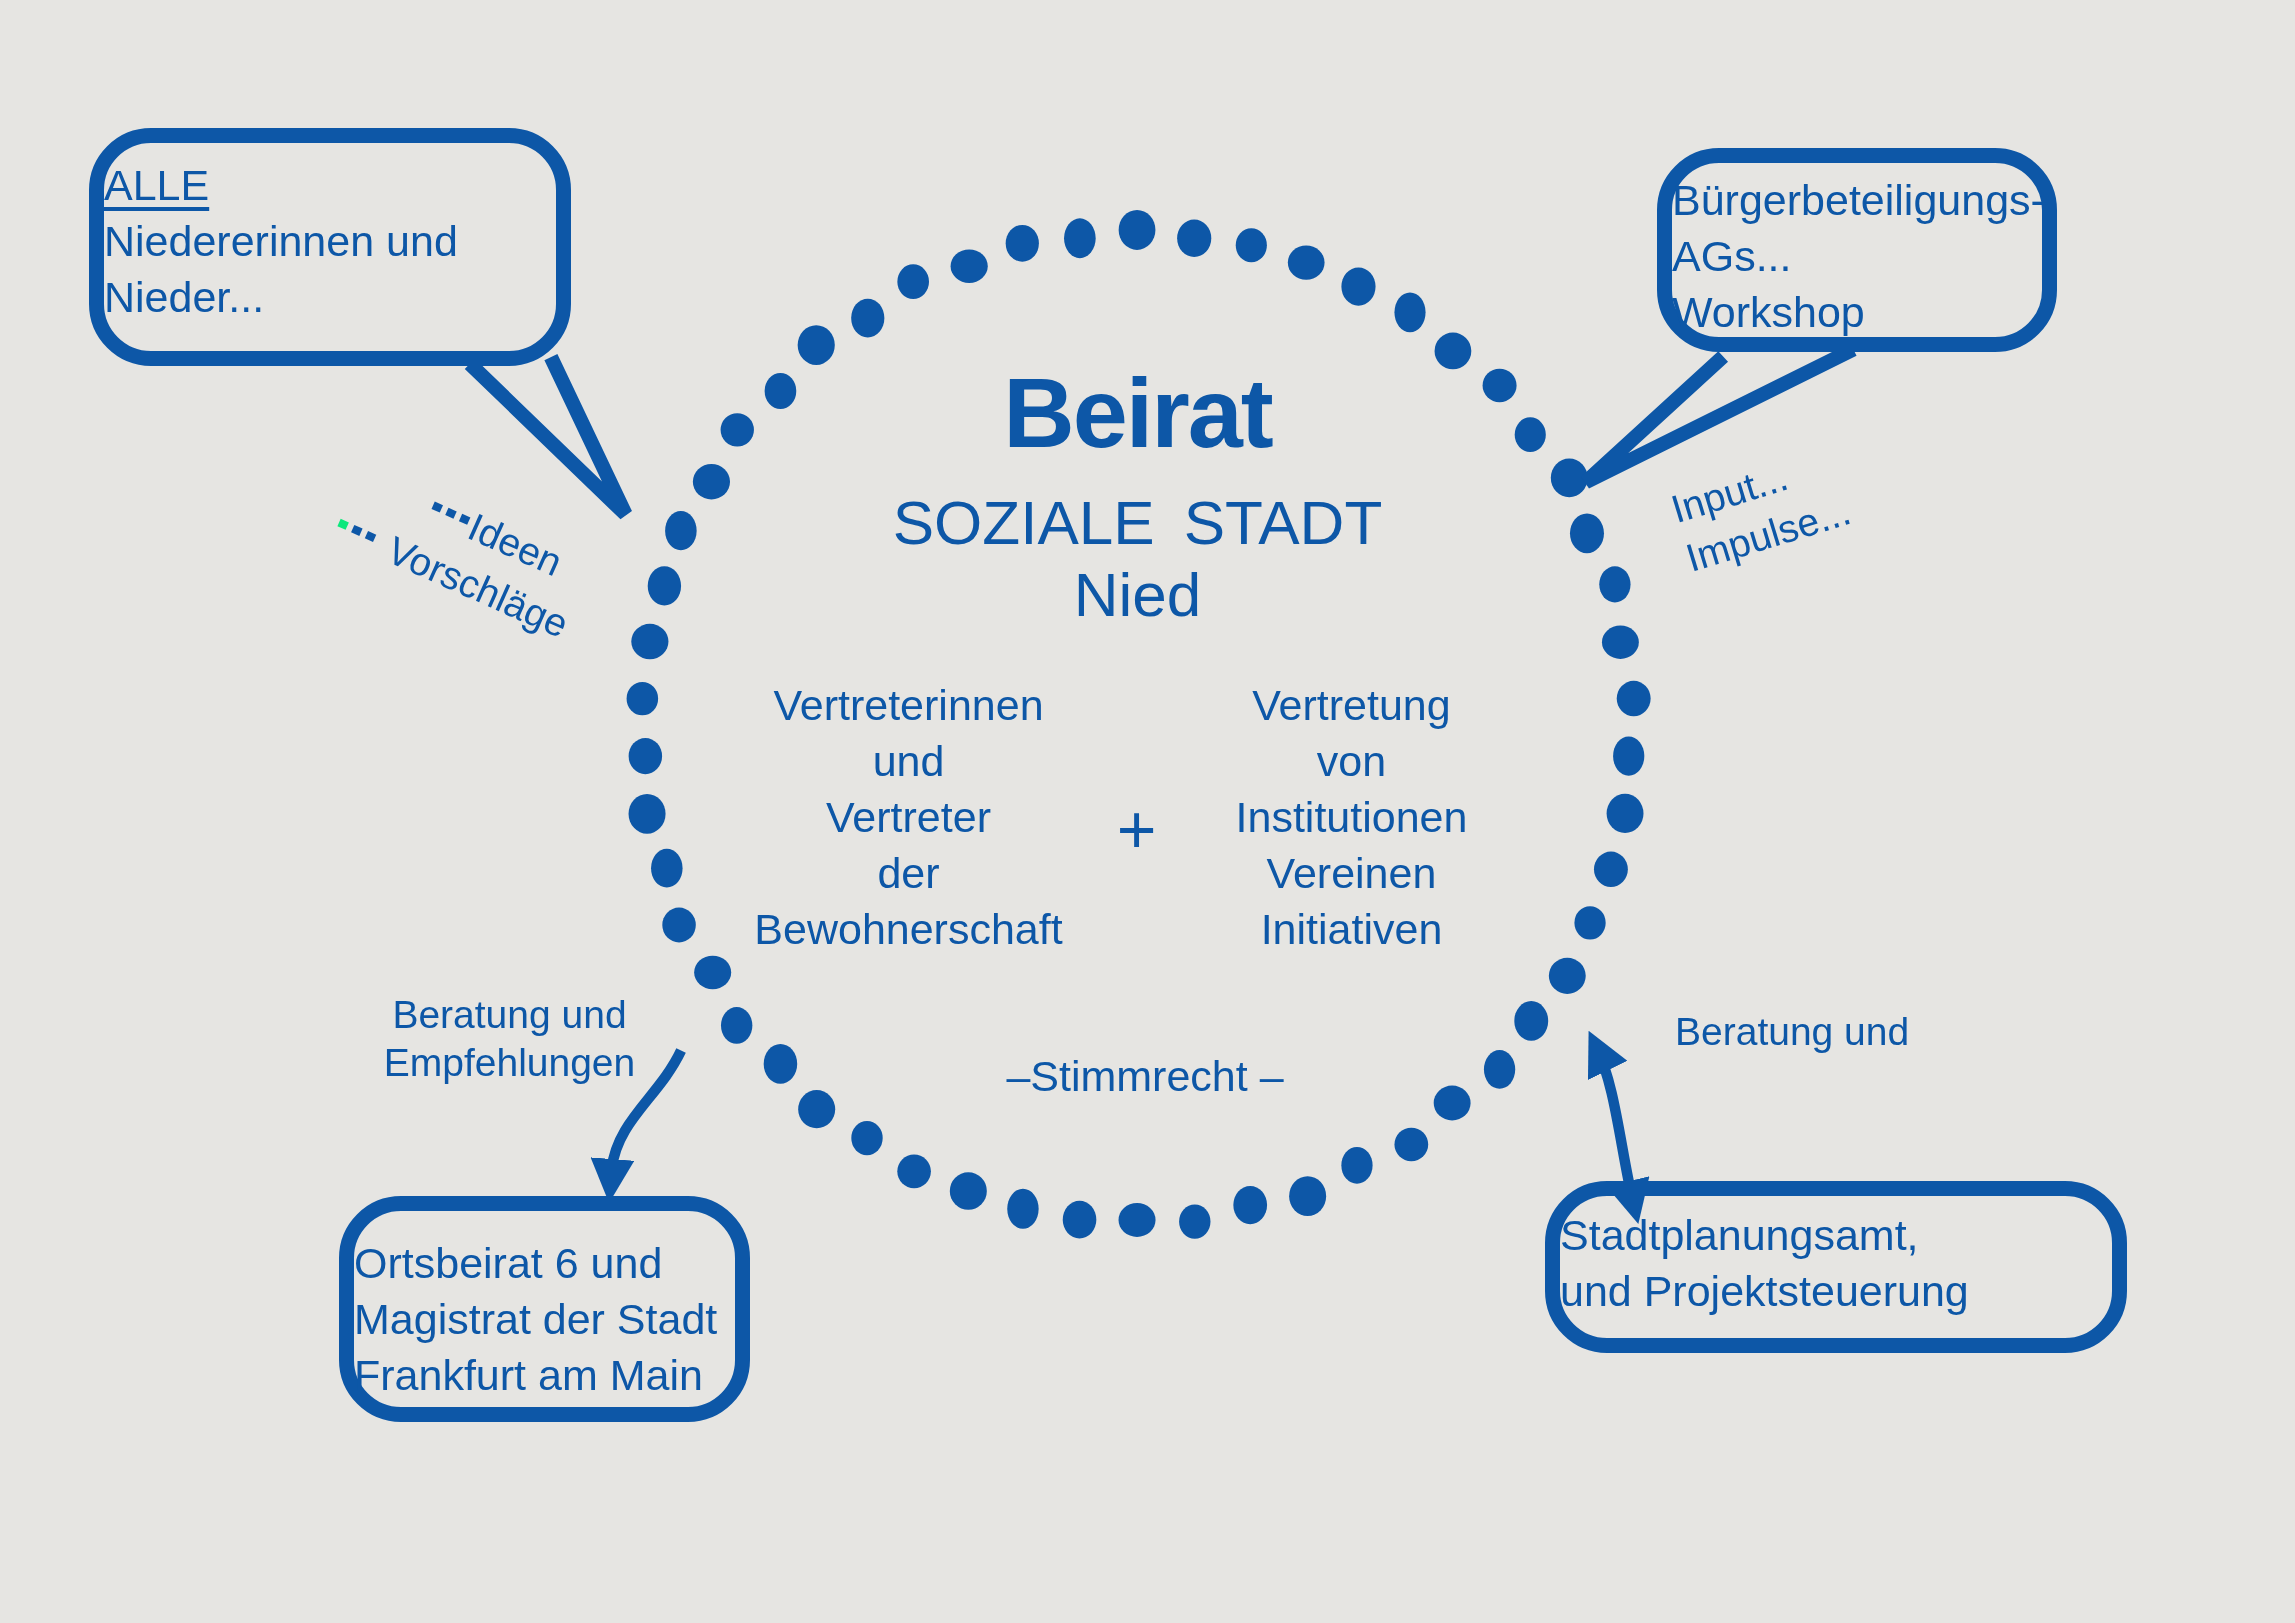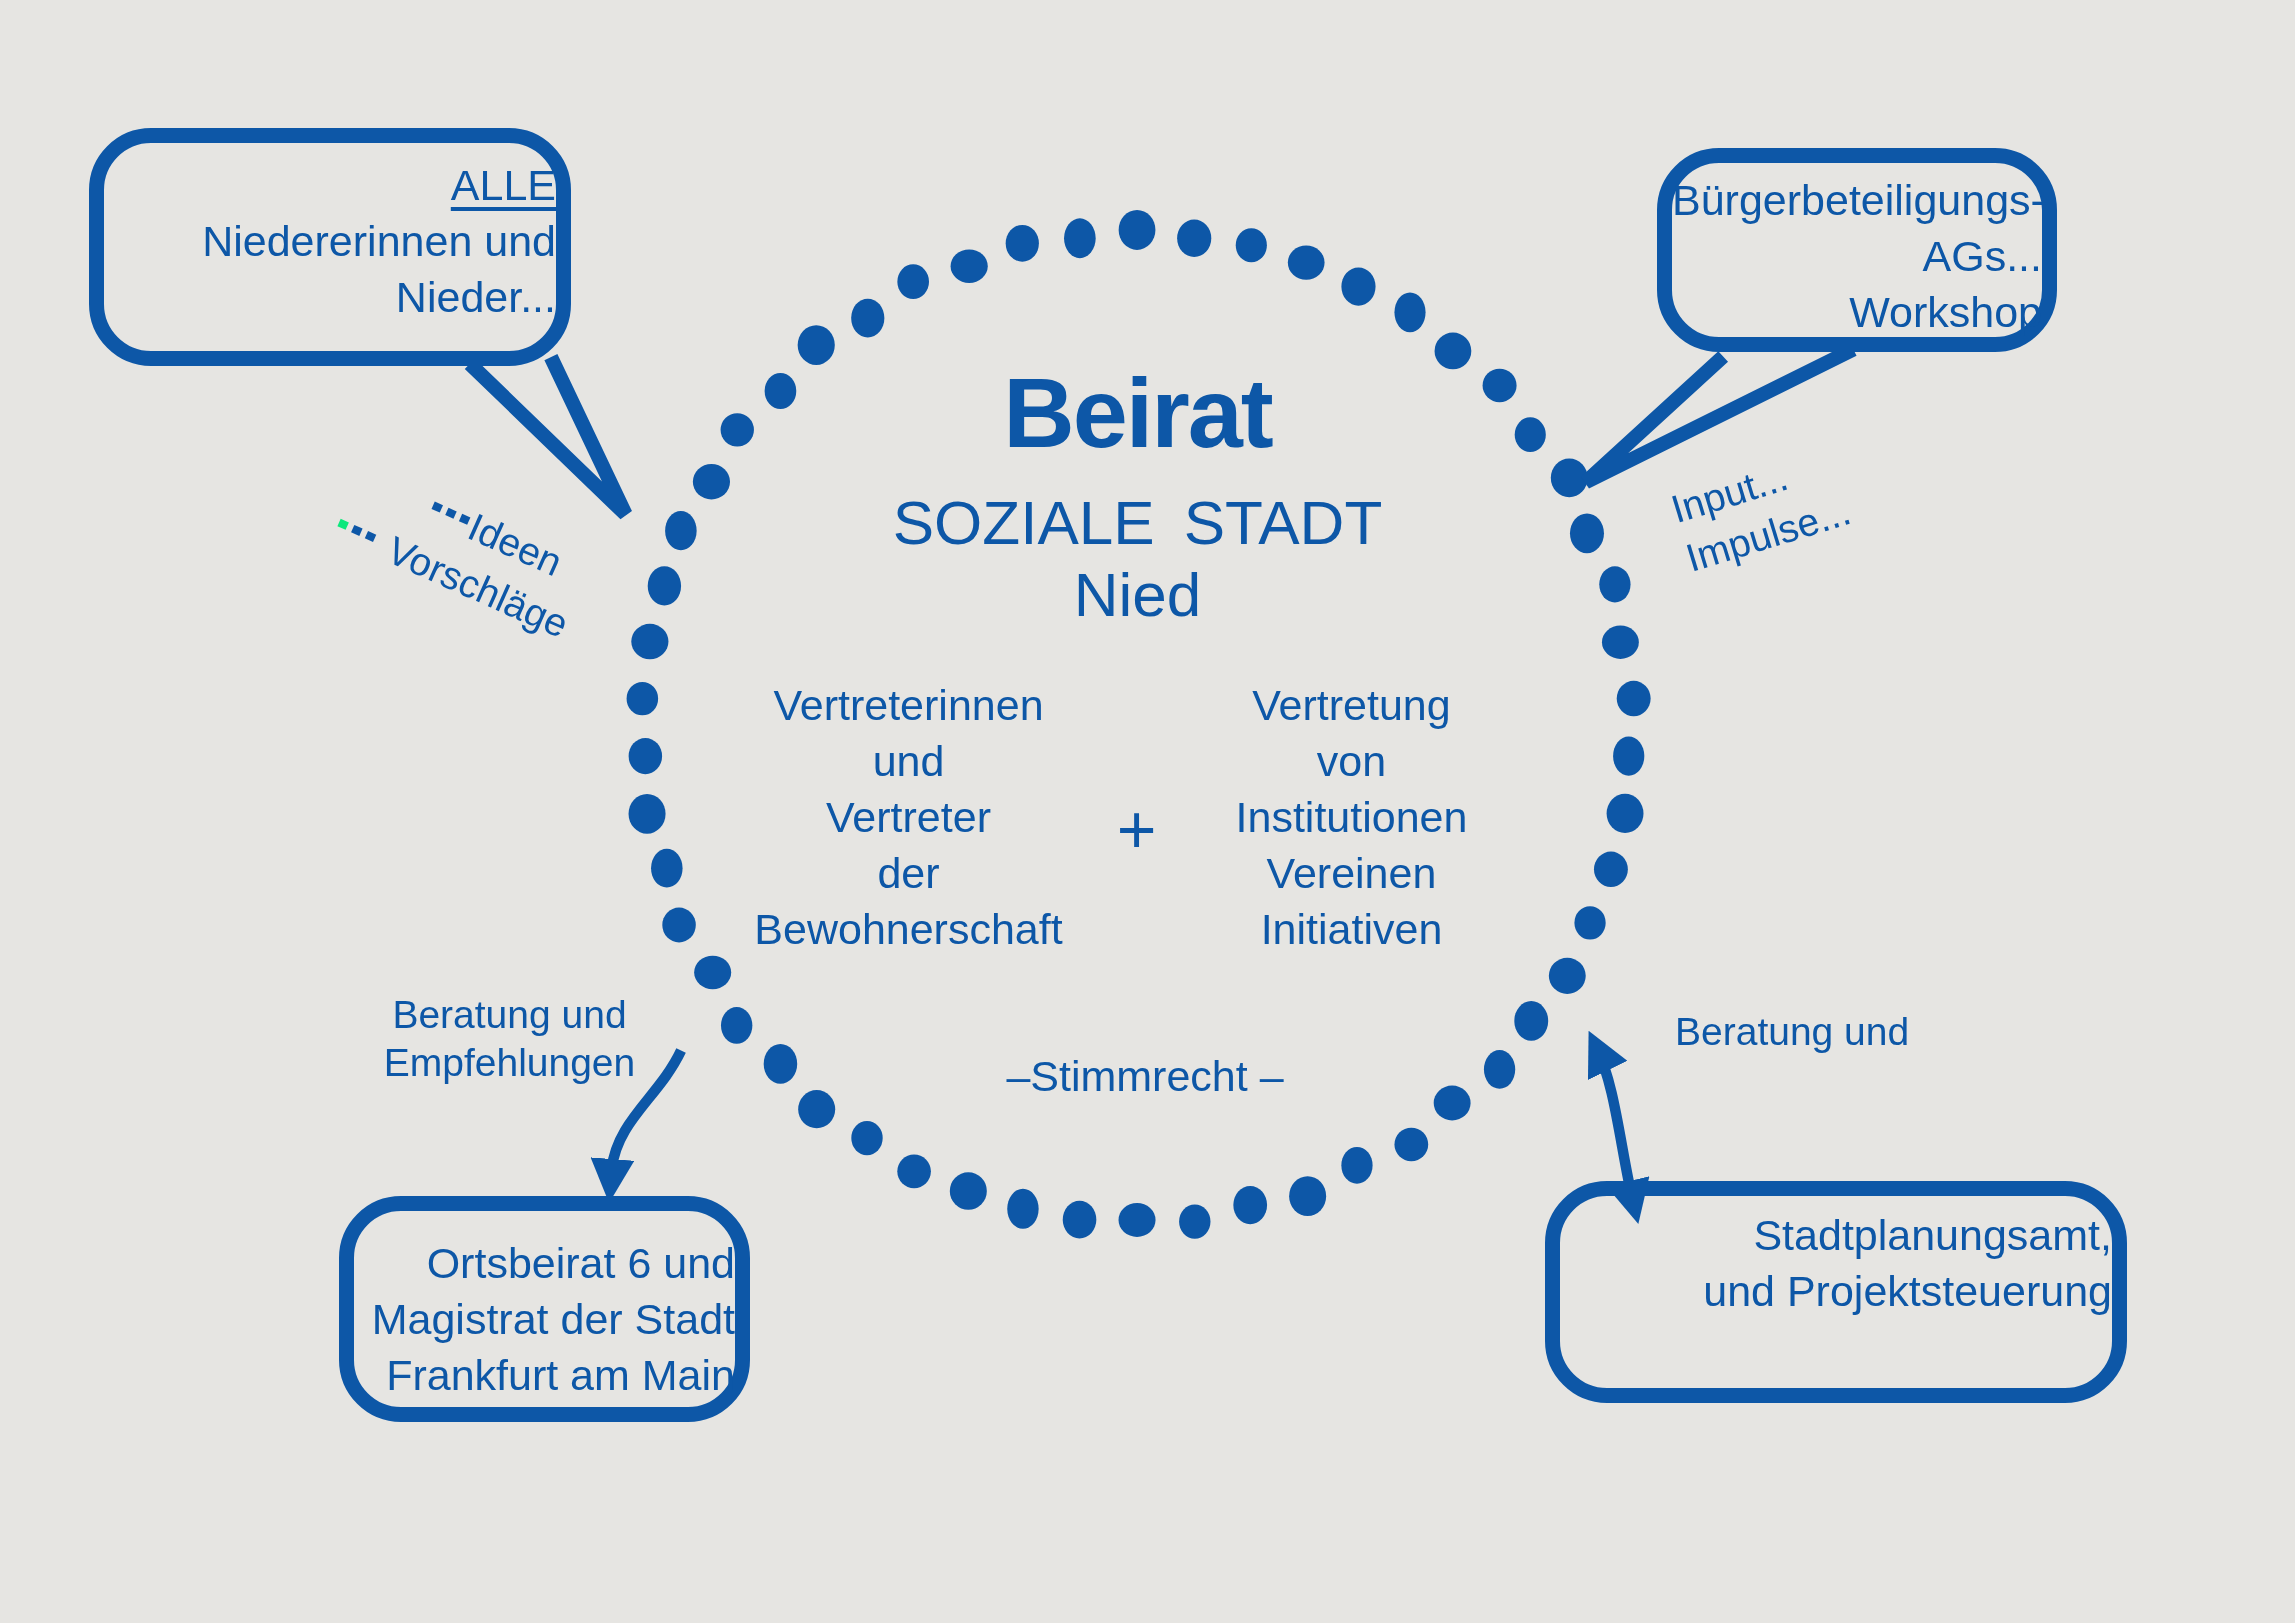--- a/index.html
+++ b/index.html
@@ -12,21 +12,21 @@
     color:var(--blue,#0d57a7);
   }
   .layer{position:absolute;left:0;top:0;width:2295px;height:1623px;}
   .stroke-blue{stroke:var(--blue);fill:none;}
   .fill-blue{fill:var(--blue);}
   .bubble{
     position:absolute;
     border:15.7px solid var(--blue);
     border-radius:62px;
     box-sizing:border-box;
-    text-align:right;
+    text-align:left;
     font-size:43px;
     line-height:56px;
     background:transparent;
   }
   .bubble .line{white-space:nowrap;}
   .u{text-decoration:underline;text-underline-offset:6.5px;text-decoration-thickness:3.9px;}
   .center-text{
     position:absolute;left:745px;top:364px;width:785px;
     text-align:center;
   }
@@ -167,21 +167,21 @@
     <div class="line">AGs...</div>
     <div class="line">Workshop</div>
   </div>
 
   <div class="bubble" style="left:339px;top:1196px;width:411px;height:226px;padding-top:24px;">
     <div class="line">Ortsbeirat 6 und</div>
     <div class="line">Magistrat der Stadt</div>
     <div class="line">Frankfurt am Main</div>
   </div>
 
-  <div class="bubble" style="left:1545px;top:1181px;width:582px;height:222px;padding-top:10.5px;">
+  <div class="bubble" style="left:1545px;top:1181px;width:582px;height:172px;padding-top:10.5px;">
     <div class="line">Stadtplanungsamt,</div>
     <div class="line">und Projektsteuerung</div>
   </div>
 
   <div class="rot-label rot-left">
     <div>
       <span class="indent"></span><span class="sqdot"></span><span class="sqdot"></span><span class="sqdot"></span><span>Ideen</span>
     </div>
     <div>
       <span class="sqdot green"></span><span class="sqdot"></span><span class="sqdot"></span><span class="dotgap"></span><span>Vorschläge</span>

